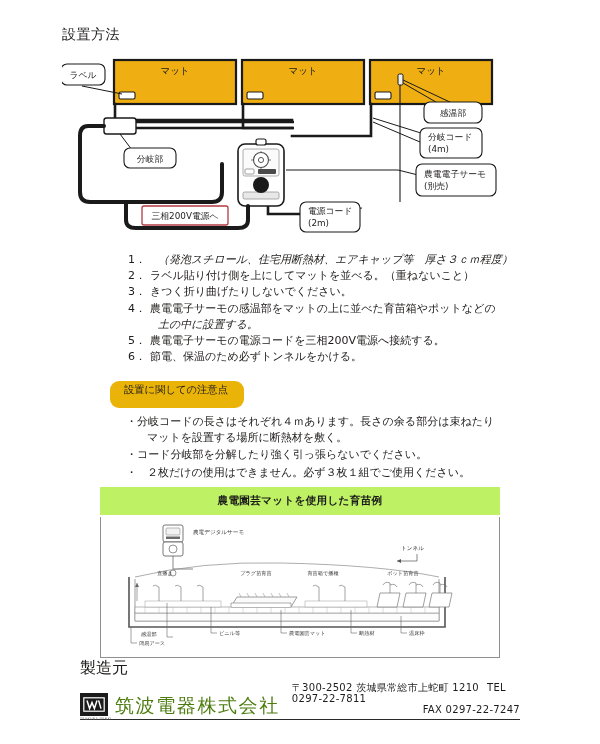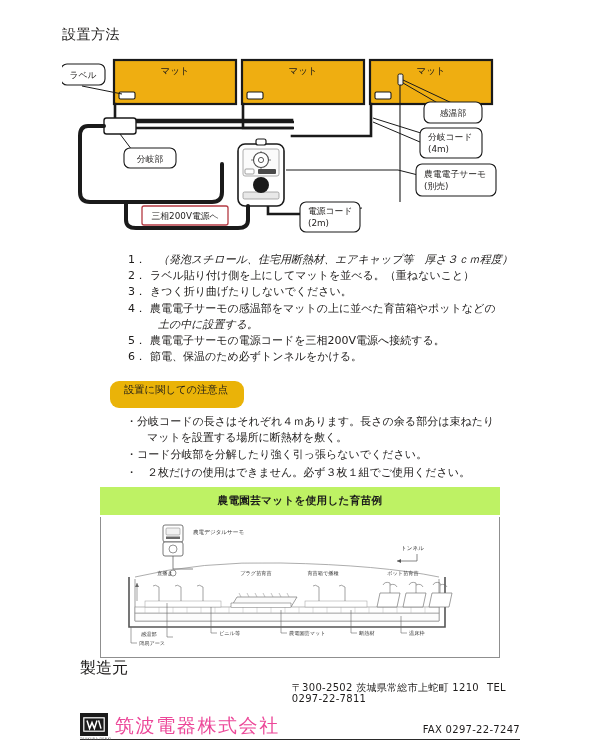--- a/index.html
+++ b/index.html
@@ -182,33 +182,33 @@
     left: 0;
     top: 24px;
     font-size: 3.4px;
     color: #5a5a5a;
     letter-spacing: 0.3px;
     white-space: nowrap;
   }
   .company-name {
     font-size: 19px;
     letter-spacing: 1.6px;
-    color: #ec4899;
+    color: #4d7c0f;
     line-height: 21px;
     flex: 0 0 auto;
   }
   .company-contact {
     margin-left: 12px;
     font-size: 10px;
     line-height: 11px;
     color: #1d1b1a;
     letter-spacing: 0.3px;
     padding-bottom: 1px;
   }
-  .contact-line2 { text-align: right; margin-top: 20px; }
+  .contact-line2 { text-align: right; }
   .footer-rule {
     margin-top: 3px;
     border-top: 1px solid #2a2a2a;
     width: 100%;
   }
 </style>
 </head>
 <body>
 
 <div class="page">

